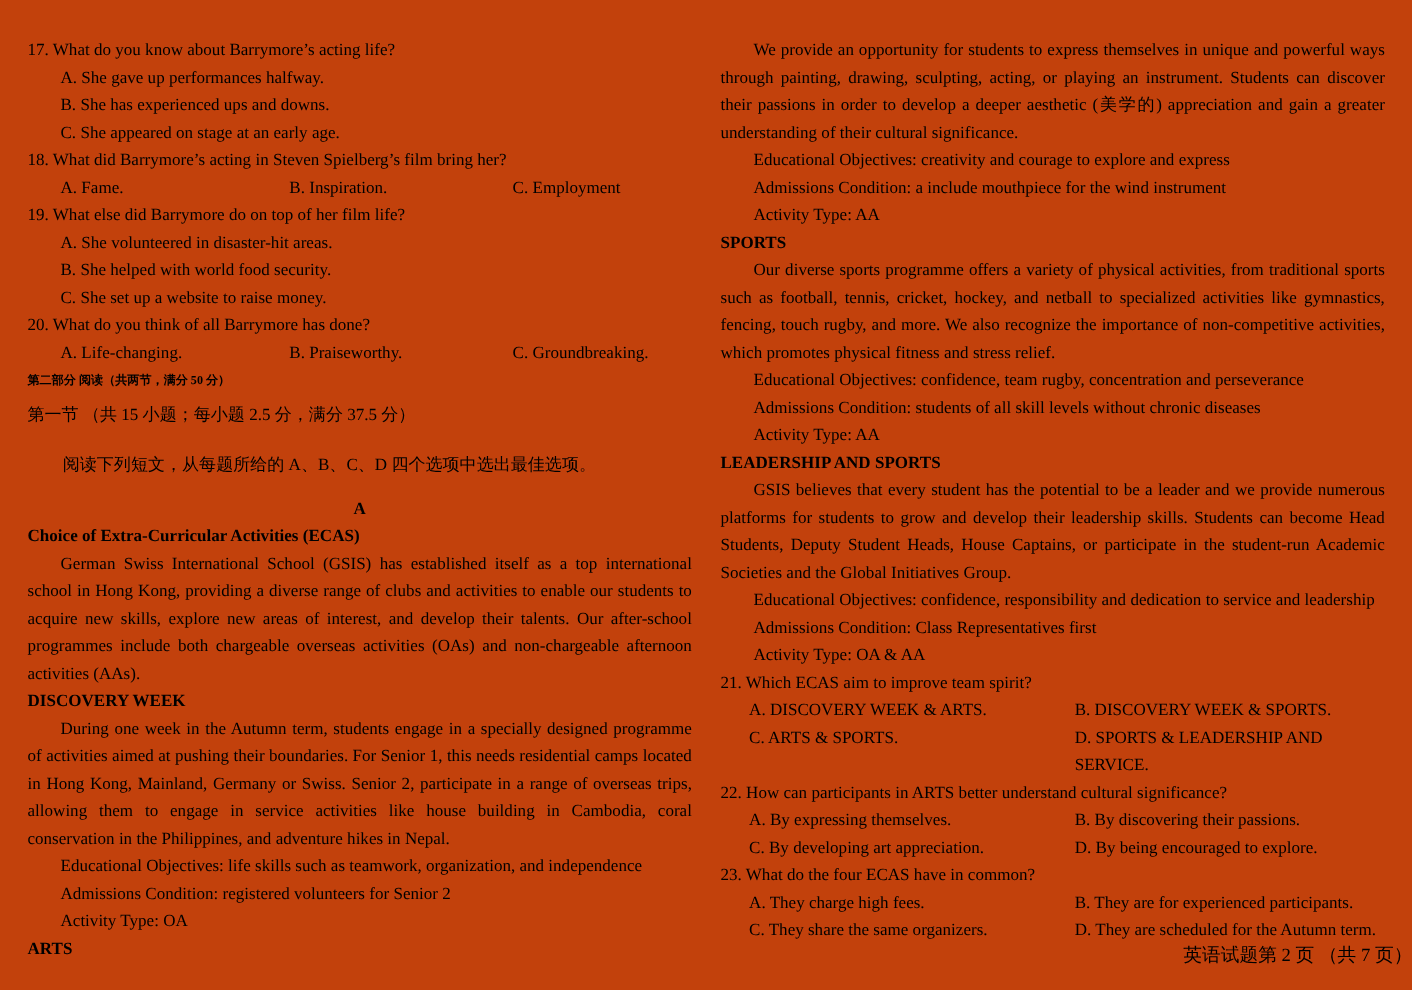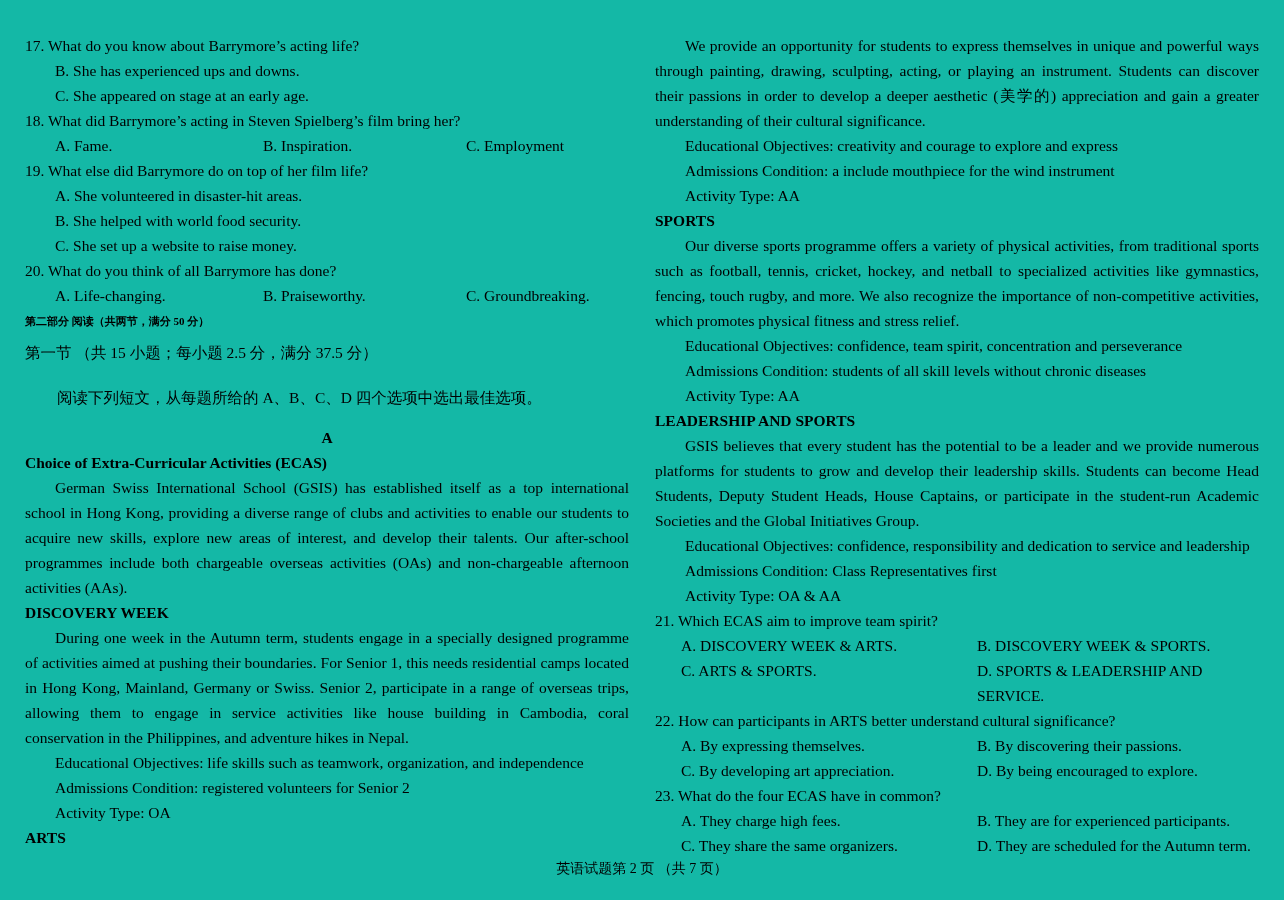--- a/index.html
+++ b/index.html
@@ -4,21 +4,21 @@
 <style>
   html, body { margin: 0; padding: 0; }
   body {
     width: 1284px; height: 900px;
     background: #ffffff;
     color: #000000;
     font-family: "Liberation Serif", "DejaVu Serif", serif;
     font-size: 15.5px;
     overflow: hidden;
   }
-  .page { position: relative; width: 1284px; height: 900px; background: #14b8a6; }
+  .page { position: relative; width: 1284px; height: 900px; background: #c2410c; }
   .columns {
     display: flex;
     gap: 26px;
     padding: 33px 22px 0 25px;
   }
   .col { width: 604px; line-height: 25px; }
   .q-text { line-height: 25px; }
   .opt { padding-left: 30px; line-height: 25px; }
   .opt-row3 {
     display: grid;
@@ -37,34 +37,35 @@
   .cn-inst { margin-top: 18px; padding-left: 32px; line-height: 27px; }
   .passage-label { text-align: center; font-weight: bold; margin-top: 14px; line-height: 25px; }
   .passage-title { font-weight: bold; line-height: 25px; }
   .para { margin: 0; text-align: justify; text-indent: 30px; line-height: 25px; }
   .detail { padding-left: 30px; line-height: 25px; }
   .sec-head { font-weight: bold; line-height: 25px; }
   .footer {
     position: absolute;
     left: 0; right: 0;
     bottom: 22px;
-    text-align: center;
-    font-size: 14px;
+    text-align: right;
+    font-size: 17px;
     line-height: 18px;
   }
 </style>
 </head>
 <body>
 
 <div class="page">
   <div class="columns">
 
     <div class="col">
 
       <div class="q-text">17. What do you know about Barrymore’s acting life?</div>
+      <div class="opt">A. She gave up performances halfway.</div>
       <div class="opt">B. She has experienced ups and downs.</div>
       <div class="opt">C. She appeared on stage at an early age.</div>
 
       <div class="q-text">18. What did Barrymore’s acting in Steven Spielberg’s film bring her?</div>
       <div class="opt-row3">
         <span>A. Fame.</span>
         <span>B. Inspiration.</span>
         <span>C. Employment</span>
       </div>
 
@@ -100,21 +101,21 @@
 
     <div class="col">
 
       <p class="para">We provide an opportunity for students to express themselves in unique and powerful ways through painting, drawing, sculpting, acting, or playing an instrument. Students can discover their passions in order to develop a deeper aesthetic (美学的) appreciation and gain a greater understanding of their cultural significance.</p>
       <div class="detail">Educational Objectives: creativity and courage to explore and express</div>
       <div class="detail">Admissions Condition: a include mouthpiece for the wind instrument</div>
       <div class="detail">Activity Type: AA</div>
 
       <div class="sec-head">SPORTS</div>
       <p class="para">Our diverse sports programme offers a variety of physical activities, from traditional sports such as football, tennis, cricket, hockey, and netball to specialized activities like gymnastics, fencing, touch rugby, and more. We also recognize the importance of non-competitive activities, which promotes physical fitness and stress relief.</p>
-      <div class="detail">Educational Objectives: confidence, team spirit, concentration and perseverance</div>
+      <div class="detail">Educational Objectives: confidence, team rugby, concentration and perseverance</div>
       <div class="detail">Admissions Condition: students of all skill levels without chronic diseases</div>
       <div class="detail">Activity Type: AA</div>
 
       <div class="sec-head">LEADERSHIP AND SPORTS</div>
       <p class="para">GSIS believes that every student has the potential to be a leader and we provide numerous platforms for students to grow and develop their leadership skills. Students can become Head Students, Deputy Student Heads, House Captains, or participate in the student-run Academic Societies and the Global Initiatives Group.</p>
       <div class="detail">Educational Objectives: confidence, responsibility and dedication to service and leadership</div>
       <div class="detail">Admissions Condition: Class Representatives first</div>
       <div class="detail">Activity Type: OA &amp; AA</div>
 
       <div class="q-text">21. Which ECAS aim to improve team spirit?</div>

